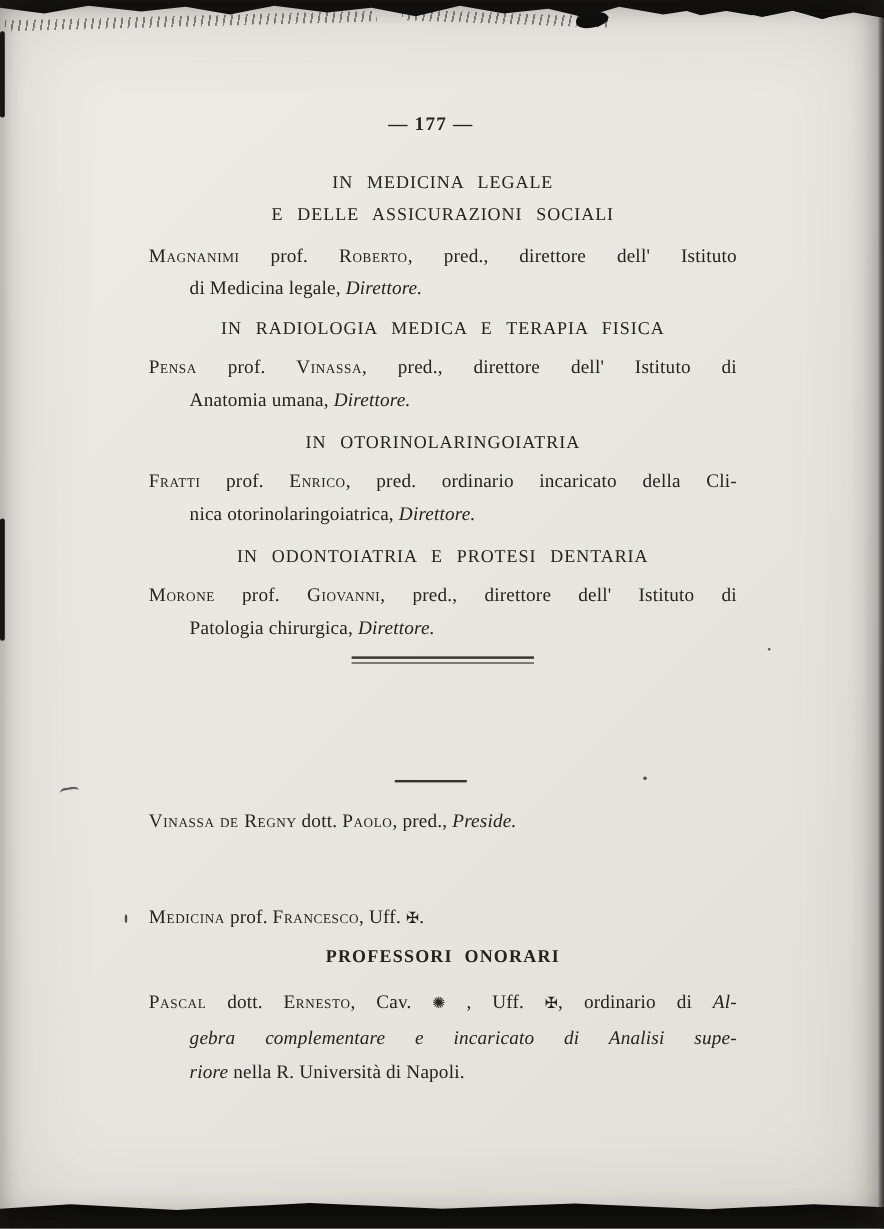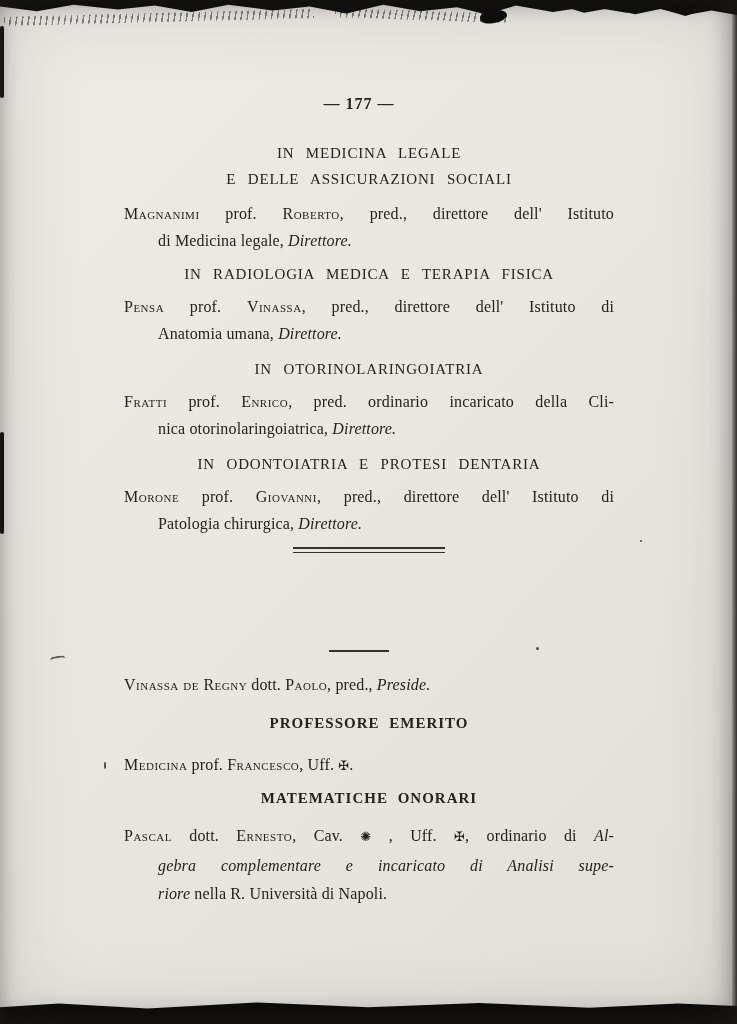--- a/index.html
+++ b/index.html
@@ -132,26 +132,25 @@
 
 
   <div class="abs rule" style="top:650px;width:470px">
     <span class="rule-short-inner"></span>
   </div>
 
   <p class="abs entry" style="top:671px">
     <span class="line"><span class="sc">Vinassa de Regny</span><span> dott. </span><span class="sc">Paolo</span><span>, pred., </span><span class="i">Preside.</span></span>
   </p>
 
-  <div class="abs subheading" style="top:715px">PROFESSORE EMERITO</div>
   <p class="abs entry" style="top:751px">
     <span class="line"><span class="sc">Medicina</span><span> prof. </span><span class="sc">Francesco</span><span>, Uff. </span><span class="sym">✠</span><span>.</span></span>
   </p>
 
-  <div class="abs subheading" style="top:790px">MATEMATICHE ONORARI</div>
+  <div class="abs subheading" style="top:790px">PROFESSORI ONORARI</div>
   <p class="abs entry wide" style="top:822px">
     <span class="line jline"><span class="sc">Pascal</span><span> dott. </span><span class="sc">Ernesto</span><span>, Cav. </span><span class="sym">✺</span><span> , Uff. </span><span class="sym">✠</span><span>, ordinario di </span><span class="i">Al-</span></span>
     <span class="line jline cont"><span class="i">gebra complementare e incaricato di Analisi supe-</span></span>
     <span class="line cont"><span class="i">riore</span><span> nella R. Università di Napoli.</span></span>
   </p>
 
   <div class="art scribble scribble-1"></div>
   <div class="art scribble scribble-2"></div>
   <div class="art edge-top"></div>
   <div class="art edge-top-right"></div>

